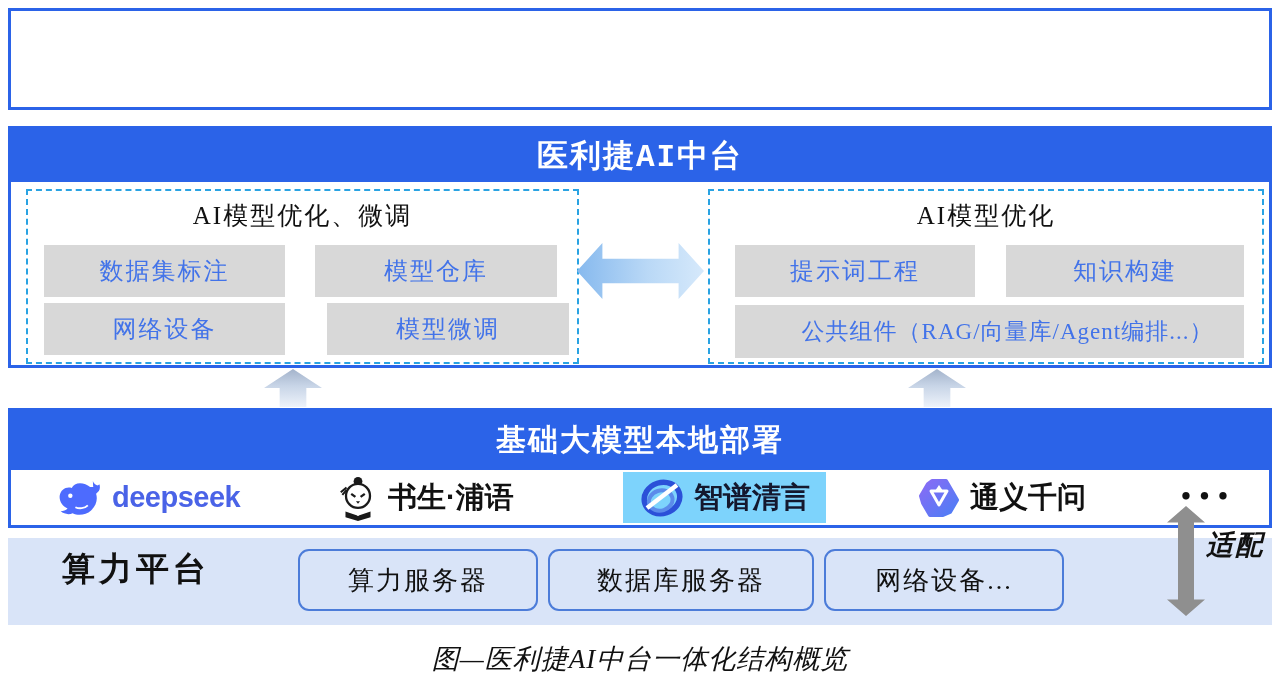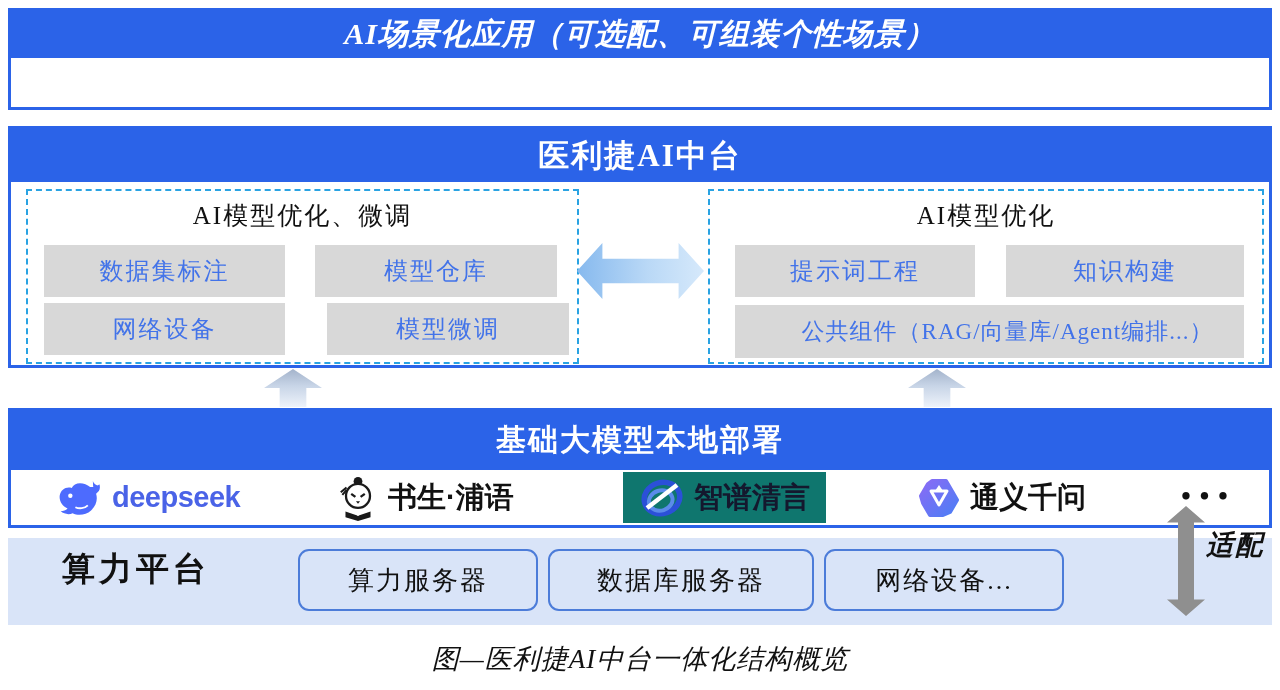--- a/index.html
+++ b/index.html
@@ -14,21 +14,21 @@
 
   
   .sec1 { left:8px; top:8px; width:1264px; height:102px; }
   .sec1 .sec-header { height:47px; }
   .sec1 .hdr-text { font-size:30px; font-style:italic; letter-spacing:1px; }
   .apps-row { height:49px; display:flex; align-items:center; justify-content:space-between; padding:0 72px 0 52px; }
   .app-item { font-size:25px; color:#111; }
 
   
   .sec2 { left:8px; top:126px; width:1264px; height:242px; }
-  .sec2 .sec-header { height:53px; }
+  .sec2 .sec-header { height:53px;font-family:Liberation Mono, monospace; }
   .sec2 .hdr-text { font-size:31px; letter-spacing:2px; }
   .dashed-box { position:absolute; border:2px dashed #29A3E3; background:#fff; }
   .dash-left  { left:15px; top:60px; width:553px; height:175px; }
   .dash-right { left:697px; top:60px; width:556px; height:175px; }
   .dash-title { position:absolute; top:8px; left:0; width:100%; text-align:center; font-size:25px; color:#111; letter-spacing:2px; }
   .chip { position:absolute; background:#D8D8D8; display:flex; align-items:center; justify-content:center; font-size:24px; color:#4273E9; letter-spacing:2px; }
   .chip.c1 { left:16px;  top:54px;  width:241px; height:52px; }
   .chip.c2 { left:287px; top:54px;  width:242px; height:52px; }
   .chip.c3 { left:16px;  top:112px; width:241px; height:52px; }
   .chip.c4 { left:287px; top:112px; width:242px; height:52px;margin-left:12px; }
@@ -49,21 +49,21 @@
   
   .sec3 { left:8px; top:408px; width:1264px; height:120px;text-align:right; }
   .sec3 .sec-header { height:59px; }
   .sec3 .hdr-text { font-size:30px; letter-spacing:2px; }
   .logos-row { position:relative; height:55px; background:#fff; }
   .logo { position:absolute; top:0; height:55px; display:flex; align-items:center; gap:9px; }
   .logo-text { font-family:"Liberation Sans","DejaVu Sans",sans-serif; font-weight:bold; font-size:29px; color:#111; }
   .lg-deepseek { left:46px; }
   .lg-deepseek .logo-text { color:#4A63E7; letter-spacing:-0.5px; }
   .lg-shusheng { left:326px; }
-  .lg-zhipu { left:612px; background:#0f766e; padding:0 16px; height:51px; top:2px; }
+  .lg-zhipu { left:612px; background:#7dd3fc; padding:0 16px; height:51px; top:2px; }
   .lg-zhipu .logo-text { color:#14182e; }
   .lg-qwen { left:906px; }
   .lg-dots { left:1158px; width:76px; justify-content:center; }
   .dots { font-family:"DejaVu Sans",sans-serif; font-size:21px; font-weight:bold; color:#111; letter-spacing:5px; line-height:1; }
 
   
   .band { position:absolute; left:8px; top:538px; width:1264px; height:87px; background:#D9E4F8; }
   .band-label { position:absolute; left:54px; top:0; height:62px; display:flex; align-items:center; font-size:33px; font-weight:bold; color:#111; letter-spacing:4px; }
   .band-box { position:absolute; top:11px; height:62px; border:2.5px solid #4C7CD9; border-radius:11px; background:#D9E4F8; display:flex; align-items:center; justify-content:center; font-size:26px; color:#111; letter-spacing:2px;text-align:center; }
   .bb1 { left:290px; width:240px; }
@@ -79,23 +79,20 @@
   .caption { position:absolute; left:0; top:641px; width:100%; text-align:center; font-size:27px; font-style:italic; color:#111; letter-spacing:1px; }
 
   svg { display:block; }
 </style>
 </head>
 <body>
 
 <div class="canvas">
 
   <div class="sec sec1">
-    <div class="sec-header">
-      <span class="hdr-text">AI场景化应用（可选配、可组装个性场景）</span>
-    </div>
   </div>
 
   <div class="sec sec2">
     <div class="sec-header">
       <span class="hdr-text">医利捷AI中台</span>
     </div>
 
     <div class="dashed-box dash-left">
       <div class="dash-title">AI模型优化、微调</div>
       <div class="chip c1">数据集标注</div>

